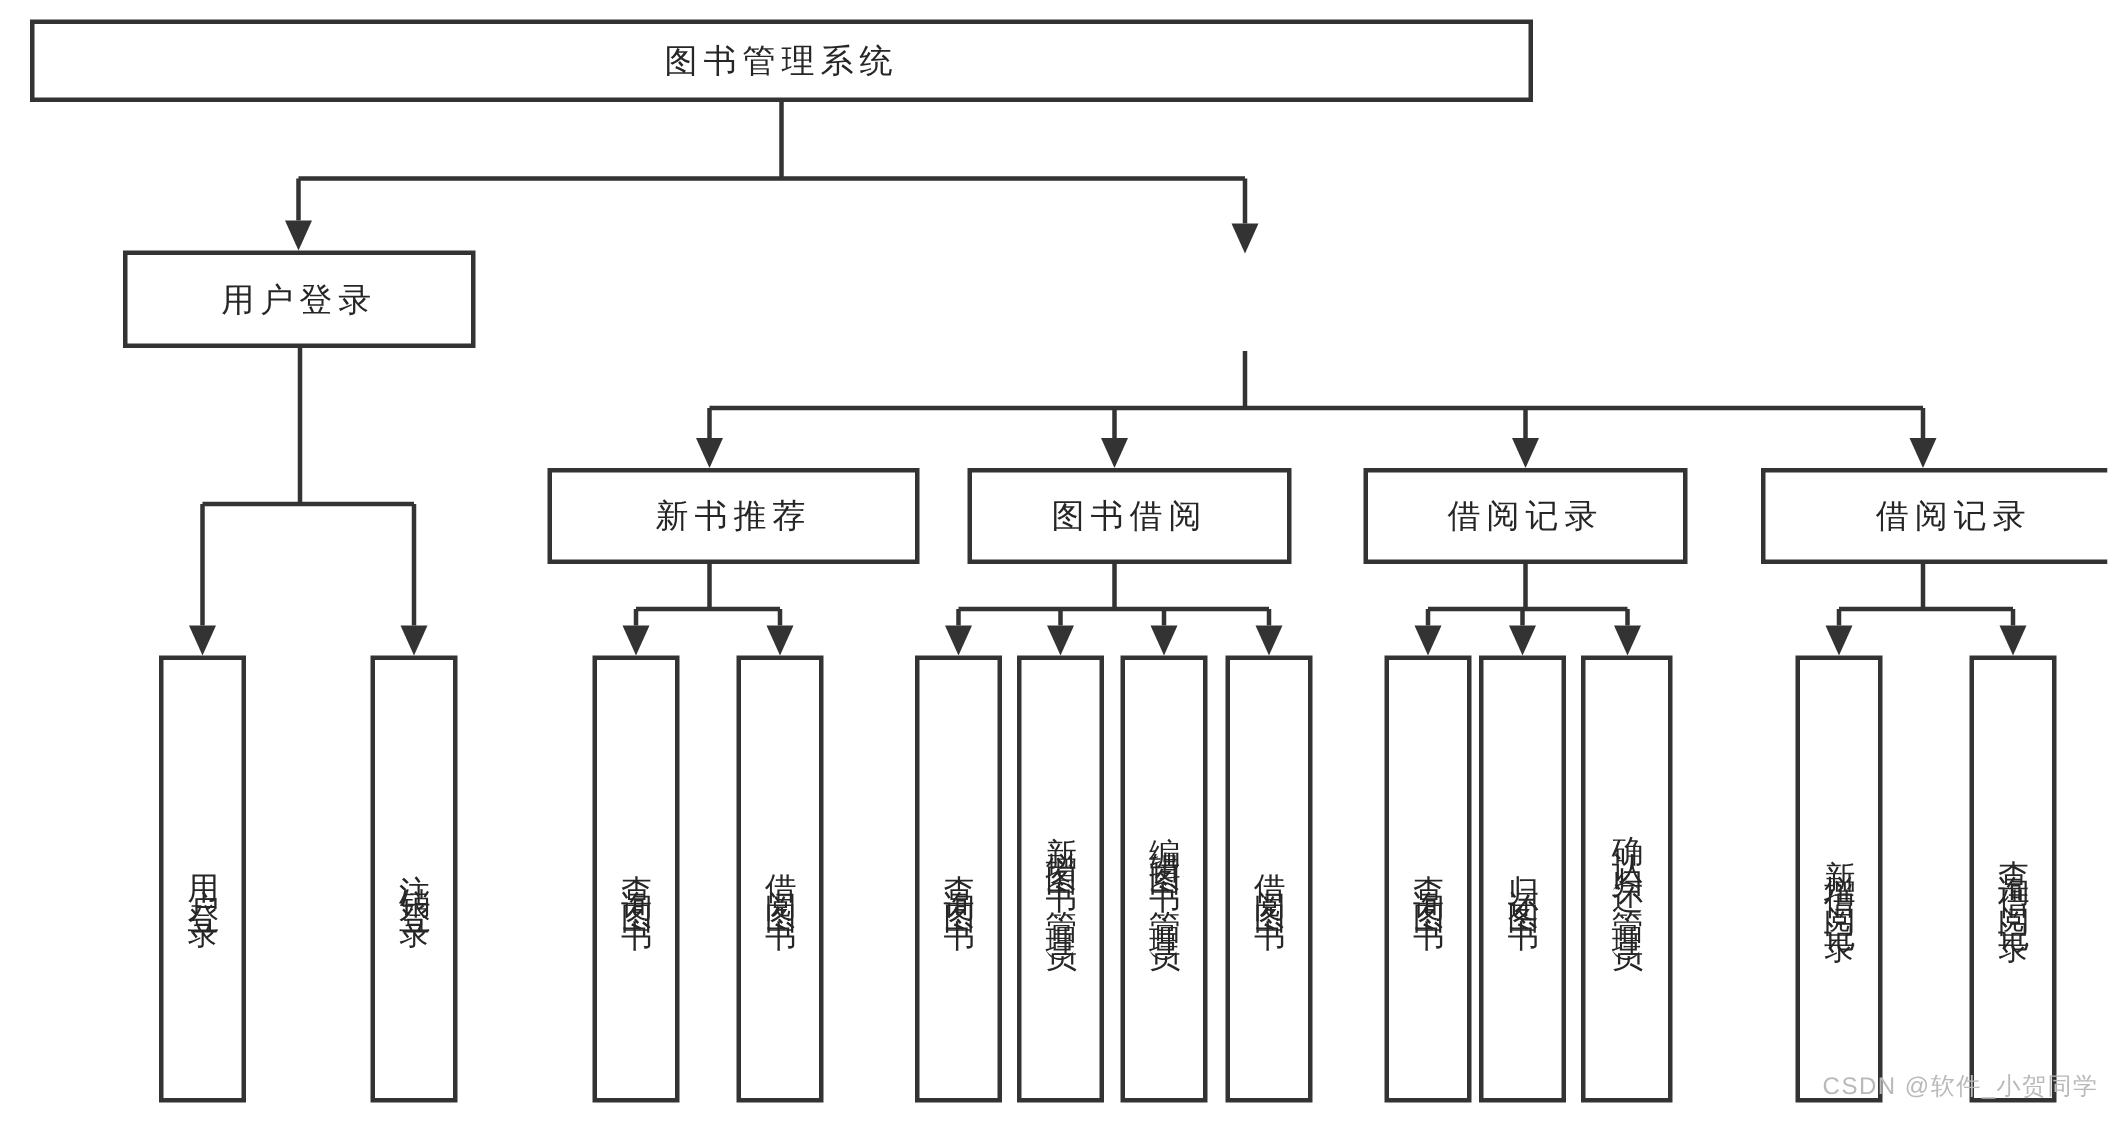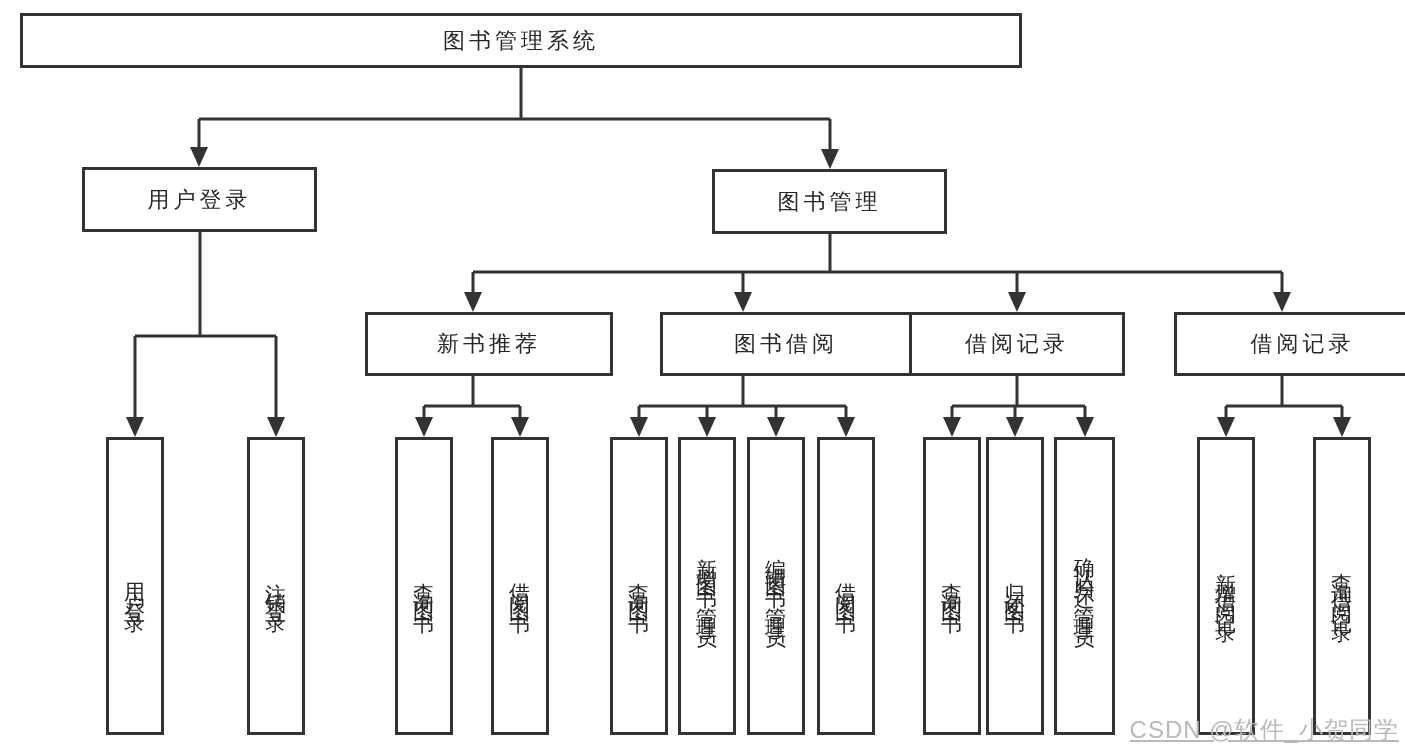--- a/index.html
+++ b/index.html
@@ -44,25 +44,24 @@
     font-size: 21px;
     color: #262626;
     letter-spacing: 10px;
     line-height: 1;
     white-space: nowrap;
   }
   .watermark {
     position: absolute;
     top: 714px;
     right: 6px;
-    font-size: 24px;
+    font-size: 16px;
     color: #b9b9b9;
     letter-spacing: 1px;
     white-space: nowrap;
-    text-decoration: underline;
   }
 </style>
 </head>
 <body>
 
 <div class="canvas">
 
   <svg class="connectors" width="1405" height="747" viewBox="0 0 1405 747">
 
     <path class="ln" d="M521 68 V119 M199 119 H830 M199 119 V147 M830 119 V149"></path>
@@ -102,28 +101,25 @@
     </g>
   </svg>
 
   <div class="hbox" style="left:20px; top:13px; width:1002px; height:55px">
     <span class="lbl">图书管理系统</span>
   </div>
 
   <div class="hbox" style="left:82px; top:167px; width:235px; height:65px">
     <span class="lbl">用户登录</span>
   </div>
-  <div class="hbox" style="left:712px; top:169px; width:235px; height:65px">
-    <span class="lbl">图书管理</span>
-  </div>
 
   <div class="hbox" style="left:365px; top:312px; width:248px; height:64px">
     <span class="lbl">新书推荐</span>
   </div>
-  <div class="hbox" style="left:660px; top:312px; width:252px; height:64px">
+  <div class="hbox" style="left:645px; top:312px; width:216px; height:64px">
     <span class="lbl">图书借阅</span>
   </div>
   <div class="hbox" style="left:909px; top:312px; width:216px; height:64px">
     <span class="lbl">借阅记录</span>
   </div>
   <div class="hbox" style="left:1174px; top:312px; width:257px; height:64px">
     <span class="lbl">借阅记录</span>
   </div>
 
   <div class="vbox" style="left:106px; top:437px; width:58px; height:298px">

